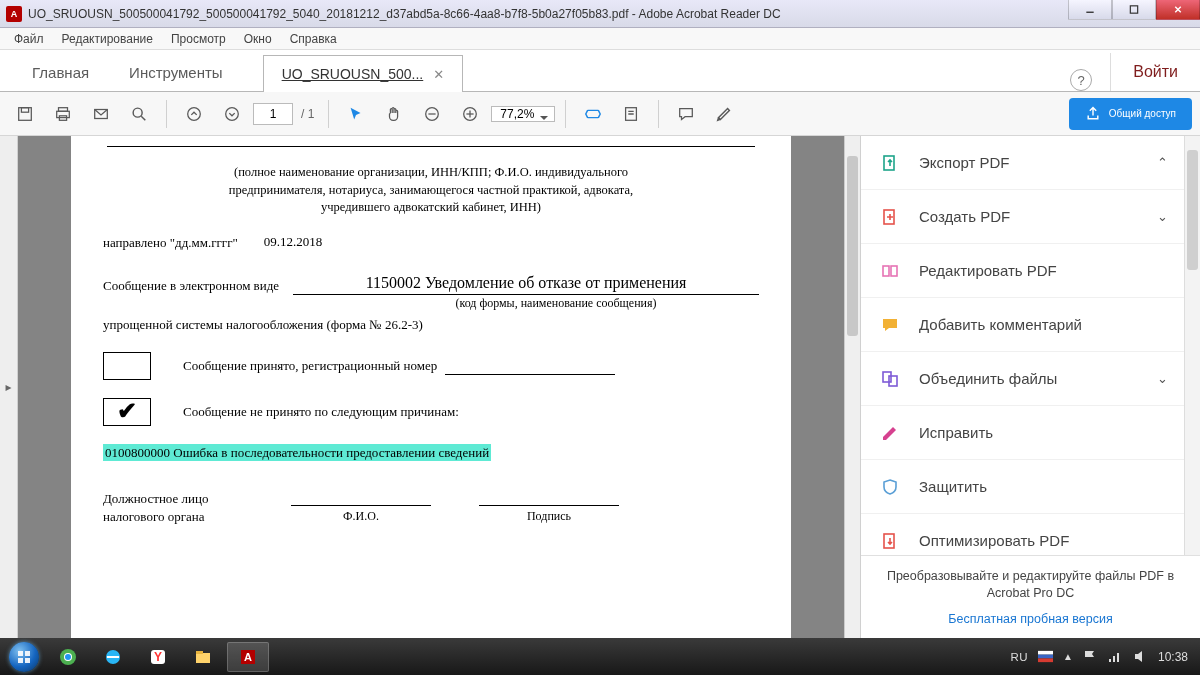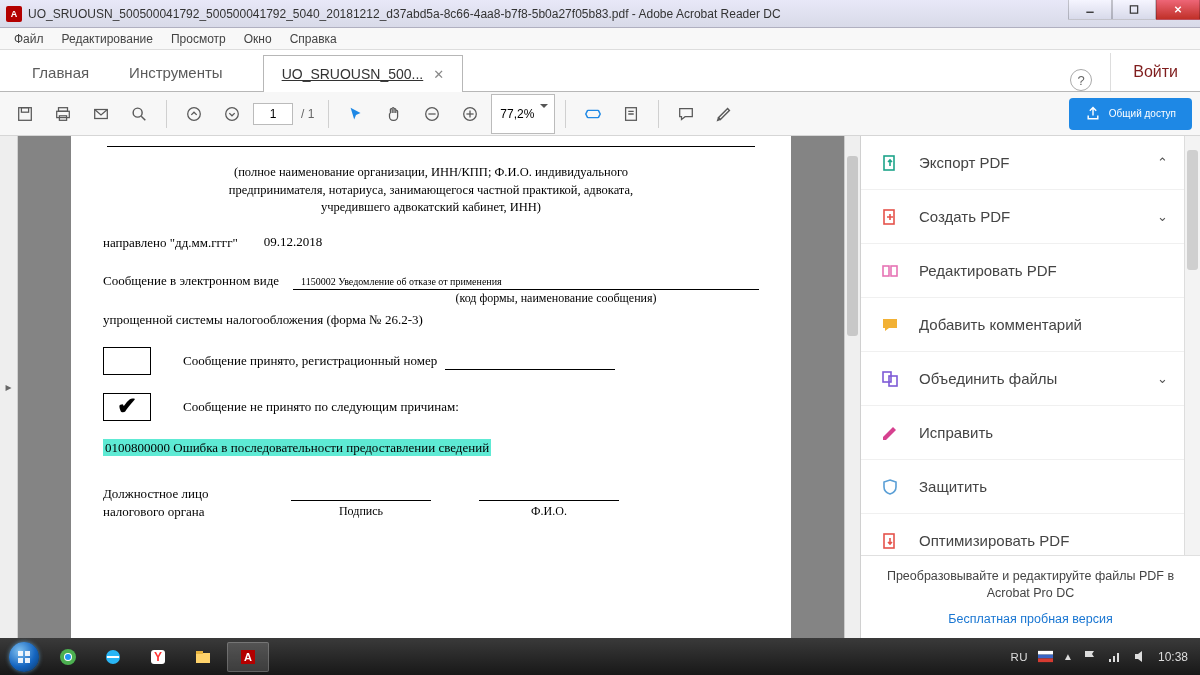--- a/index.html
+++ b/index.html
@@ -27,40 +27,40 @@
 .apptabs .help-icon { width: 22px; height: 22px; border: 1px solid #aaa; border-radius: 50%; display: flex; align-items: center; justify-content: center; color: #666; margin-right: 18px; font-size: 13px; }
 .apptabs .login { padding: 10px 22px; font-size: 16px; color: #7f1d1d; border-left: 1px solid #ddd; }
 
 
 .toolbar { height: 44px; background: #f7f7f7; border-bottom: 1px solid #d6d6d6; display: flex; align-items: center; padding: 0 8px; gap: 4px; }
 .tool-btn { width: 34px; height: 34px; display: flex; align-items: center; justify-content: center; color: #595959; border-radius: 2px; }
 .tool-btn svg { width: 18px; height: 18px; }
 .tool-sep { width: 1px; height: 28px; background: #d0d0d0; margin: 0 6px; }
 .page-input { width: 40px; height: 22px; border: 1px solid #bbb; text-align: center; font-size: 12px; background: #fff; }
 .page-total { color: #666; margin: 0 4px; font-size: 12px; }
-.zoom-box { height: 40px; border: 1px solid #bbb; padding: 0 20px 0 8px; font-size: 12px; display: flex; align-items: center; position: relative; background: #fff; }
+.zoom-box { height: 16px; border: 1px solid #bbb; padding: 0 20px 0 8px; font-size: 12px; display: flex; align-items: center; position: relative; background: #fff; }
 .zoom-box::after { content: ""; position: absolute; right: 6px; top: 9px; border: 4px solid transparent; border-top-color: #555; }
 .share-btn { height: 32px; padding: 0 16px; background: #1e88e5; color: #fff; border-radius: 4px; display: flex; align-items: center; gap: 8px; font-size: 10px; margin-left: auto; }
 .share-btn svg { width: 16px; height: 16px; }
 
 
 .content-area { display: flex; height: 502px; position: relative; }
 .left-handle { width: 18px; background: #eee; border-right: 1px solid #d0d0d0; display: flex; align-items: center; justify-content: center; color: #666; }
 .doc-viewport { flex: 1; background: #848484; display: flex; justify-content: center; padding: 0 10px; overflow: hidden; position: relative; }
 .scroll-y { width: 16px; background: #efefef; border-left: 1px solid #ccc; position: relative; }
 .scroll-thumb-y { position: absolute; left: 2px; right: 2px; top: 20px; height: 180px; background: #c8c8c8; border-radius: 3px; }
 .doc-page { width: 720px; background: #fff; padding: 0 32px 30px; font-family: "Times New Roman", serif; font-size: 13px; color: #000; line-height: 1.4; }
 .doc-page hr.top { border: none; border-top: 1.5px solid #000; margin: 10px 4px 12px; }
 .hdr-block { text-align: center; margin: 17px 0 16px; font-size: 12.5px; }
 .sent-row { display: flex; align-items: flex-end; gap: 18px; margin: 12px 0 20px; }
 .sent-template { font-size: 13px; }
 .sent-date { border-bottom: 1px solid transparent; padding: 0 8px; }
 .codeform { display: flex; align-items: flex-end; gap: 14px; }
 .codeform .lbl { font-size: 13px; }
-.codeform .val { border-bottom: 1px solid #000; flex: 1; text-align: left; padding: 0 8px; font-size: 10px; }
+.codeform .val { border-bottom: 1px solid #000; flex: 1; text-align: center; padding: 0 8px; font-size: 16px; }
 .sub-line { font-size: 12px; text-align: center; margin-left: 250px; }
 .simplf { font-size: 13px; margin-top: 4px; }
 .check-row { display: flex; align-items: center; gap: 32px; margin: 18px 0; }
 .check-box { width: 48px; height: 28px; border: 1.5px solid #000; display: flex; align-items: center; justify-content: center; }
 .check-mark { font-size: 24px; font-weight: bold; }
 .reg-line { display: flex; align-items: flex-end; gap: 8px; }
 .reg-ul { border-bottom: 1px solid #000; min-width: 170px; height: 14px; }
 .hl { background: #5eead4; padding: 1px 2px; display: inline; }
 .sign-row { display: flex; gap: 48px; margin-top: 28px; }
 .sign-col1 { width: 140px; font-size: 13px; }
@@ -277,25 +277,25 @@
       </div>
       <div><span class="hl">0100800000 Ошибка в последовательности предоставлении сведений</span></div>
 
       <div class="sign-row">
         <div class="sign-col1">
           <div>Должностное лицо</div>
           <div>налогового органа</div>
         </div>
         <div class="sign-field">
           <div class="sign-ul"></div>
-          <div class="sign-cap">Подпись</div>
+          <div class="sign-cap">Ф.И.О.</div>
         </div>
         <div class="sign-field">
           <div class="sign-ul"></div>
-          <div class="sign-cap">Ф.И.О.</div>
+          <div class="sign-cap">Подпись</div>
         </div>
       </div>
     </div>
   </div>
   <div class="scroll-y">
       <div class="scroll-thumb-y"></div>
     </div>
 
   <div class="right-panel">
     <div class="rp-scroll">

